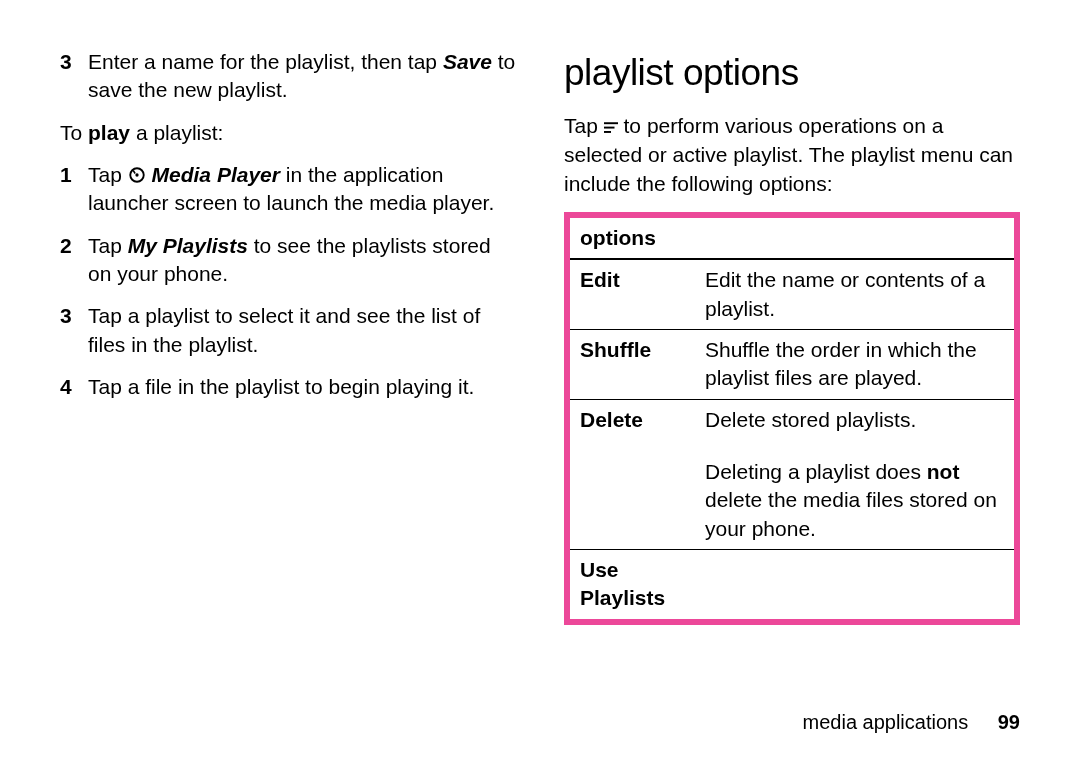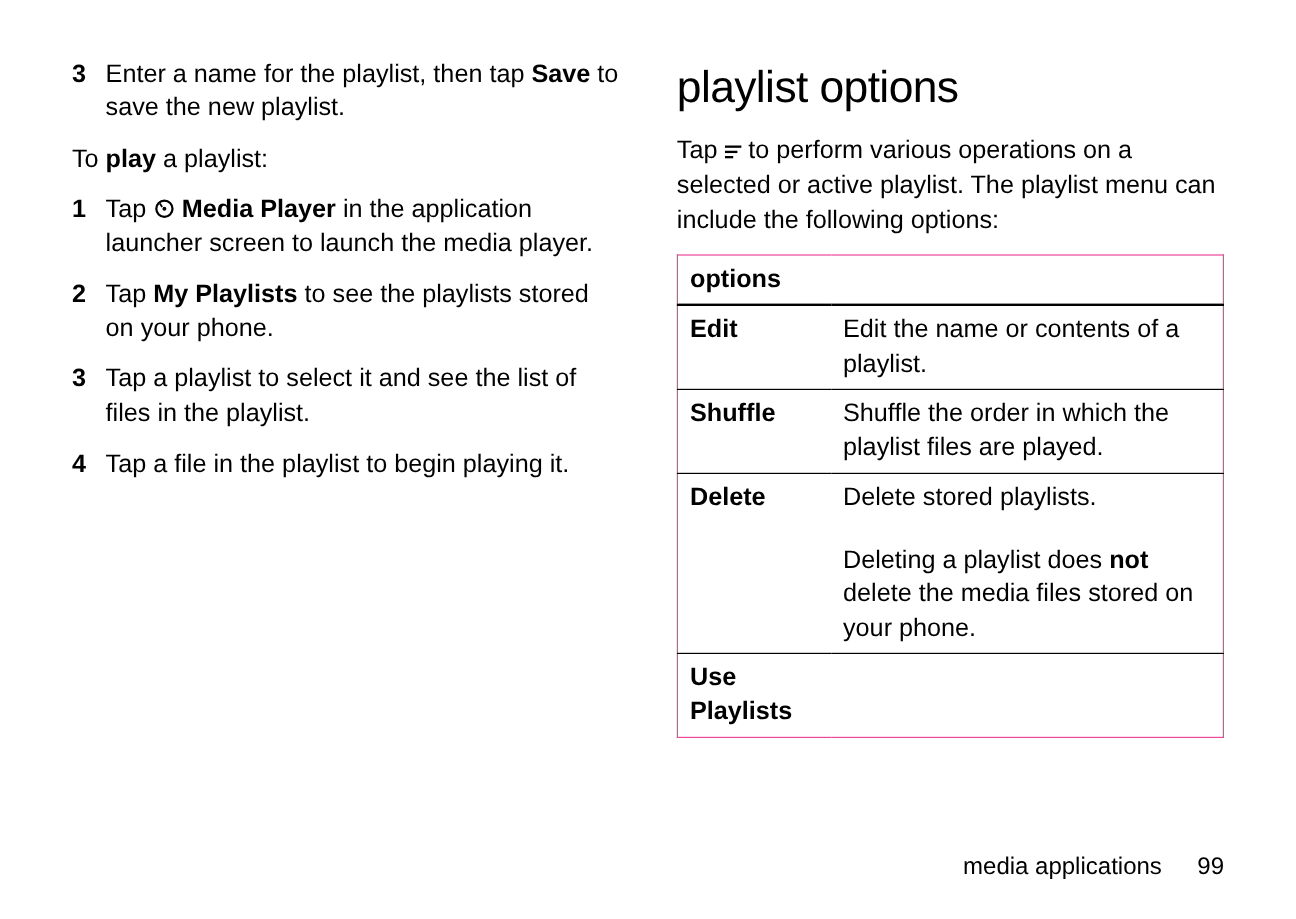--- a/index.html
+++ b/index.html
@@ -31,42 +31,42 @@
       width: 28px;
       flex-shrink: 0;
     }
     .num-body {
       flex: 1;
     }
     .para {
       margin-bottom: 14px;
     }
     .b { font-weight: bold; }
-    .cond { font-family: "Arial Narrow", Arial, sans-serif; font-stretch: condensed; font-weight: bold; }
+    .cond { font-family: "Arial Narrow", Arial, sans-serif; font-stretch: condensed; font-weight: bold; font-style: italic; }
     h2.section {
       font-size: 37px;
       font-weight: normal;
       margin-bottom: 14px;
       letter-spacing: -0.5px;
     }
     .icon-inline {
       display: inline-block;
       vertical-align: -2px;
       width: 18px;
       height: 18px;
     }
     .icon-menu-lines {
       display: inline-block;
       vertical-align: -1px;
       width: 14px;
     }
     table.options {
       width: 100%;
       border-collapse: collapse;
-      border: 1px solid #ec4899;
+      border: 6px solid #ec4899;
       margin-top: 14px;
     }
     table.options th {
       text-align: left;
       font-weight: bold;
       padding: 6px 10px;
       border-bottom: 2px solid #000;
       font-size: 21px;
     }
     table.options td {
@@ -81,21 +81,21 @@
       font-stretch: condensed;
       font-weight: bold;
     }
     .delete-extra { margin-top: 24px; }
     .footer {
       position: absolute;
       bottom: 30px;
       right: 60px;
       font-size: 20px;
     }
-    .footer .pnum { font-weight: normal; margin-left: 24px; }
+    .footer .pnum { font-weight: bold; margin-left: 24px; }
   </style>
 </head>
 <body>
 
 <div class="columns">
 
   <div class="col">
 
     <div class="num-item">
       <div class="num">3</div>

